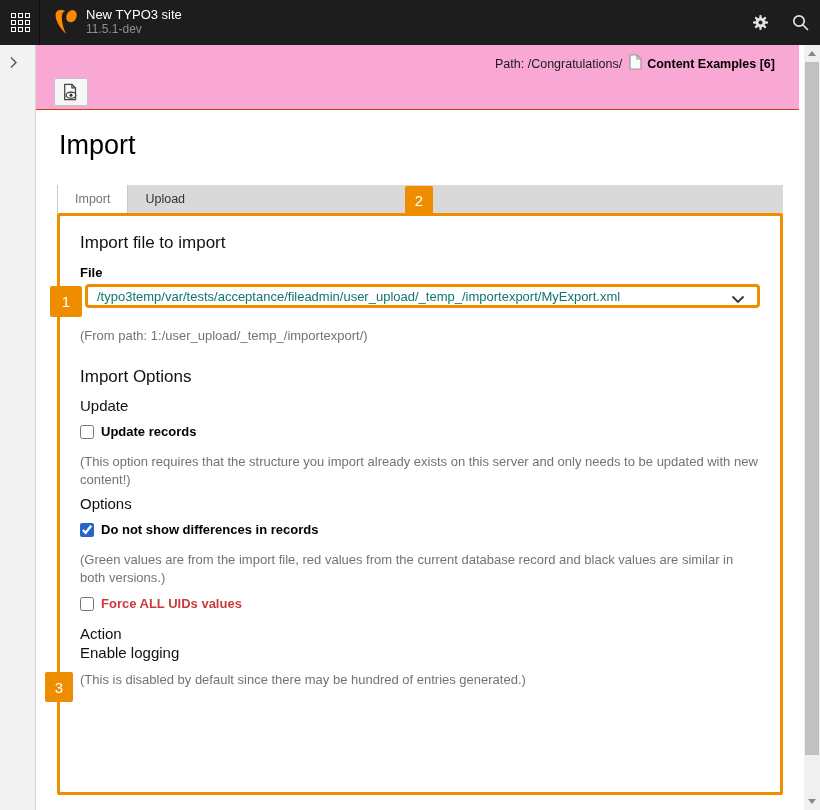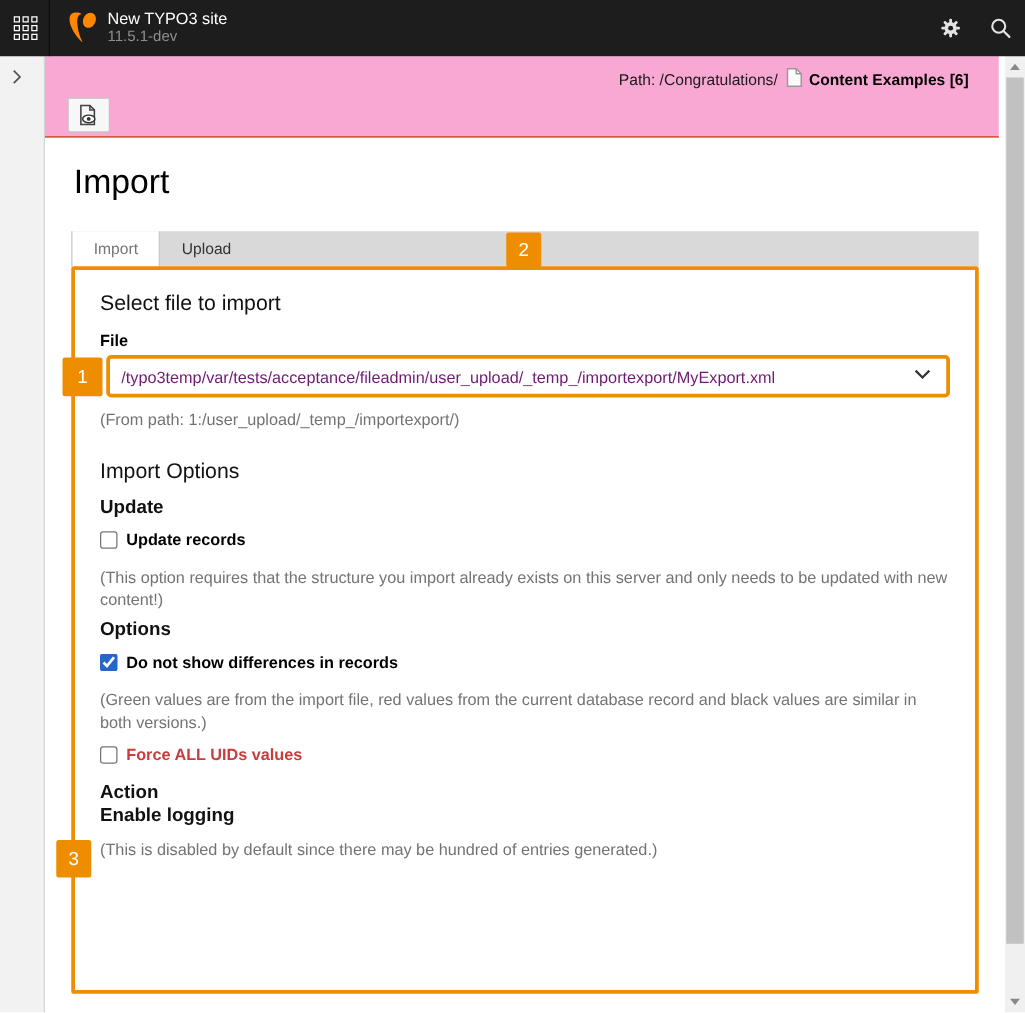--- a/index.html
+++ b/index.html
@@ -51,26 +51,26 @@
     color:#333; cursor:pointer; }
   .tab.active { background:#fff; color:#757575;
     border-left:1px solid #c9c9c9; border-right:1px solid #c9c9c9; }
 
   .hl-box { position:absolute; left:21px; top:103px; width:726px; height:582px;
     border:3px solid #ef8d00; border-radius:2px; background:#fff;
     padding:17px 20px 13px 20px; }
 
   h2.section { font-size:17px; line-height:20px; font-weight:400; color:#111; }
   .mb12{margin-bottom:12px;} .mb10{margin-bottom:10px;}
-  h3.sub { font-size:15px; line-height:18px; font-weight:700; color:#111; margin-bottom:9px; }
+  h3.sub { font-size:15px; line-height:18px; font-weight:400; color:#111; margin-bottom:9px; }
   .file-label { font-size:13px; line-height:16px; font-weight:bold; color:#000; margin-bottom:3px; }
 
   .select-wrap { position:relative; height:33px; margin-bottom:10px; }
-  .file-select { display:block; width:calc(100% - 5px); margin-left:5px; height:34px;
-    border:3px solid #ef8d00; border-radius:4px; background:#fff; color:#701a75;
+  .file-select { display:block; width:calc(100% - 5px); margin-left:5px; height:24px;
+    border:3px solid #ef8d00; border-radius:4px; background:#fff; color:#0f766e;
     font-size:13px; font-family:"Liberation Sans",sans-serif; padding:0 34px 0 9px;
     -webkit-appearance:none; appearance:none; cursor:pointer; }
   .select-chevron { position:absolute; right:15px; top:11px; pointer-events:none; }
 
   .note { font-size:13px; line-height:18px; color:#737373; }
   .cb-row { display:flex; align-items:center; height:16px; margin-bottom:13px; }
   .cb-row input { width:14px; height:14px; margin:0; accent-color:#2566cb; cursor:pointer; }
   .cb-row label { font-size:13px; font-weight:bold; color:#000; margin-left:7px;
     line-height:16px; cursor:pointer; }
   .cb-row label.danger { color:#c83c3c; }
@@ -179,21 +179,21 @@
 
 <div class="content">
   <h1 class="page-title">Import</h1>
 
   <div class="tabbar">
     <div class="tab active">Import</div>
     <div class="tab">Upload</div>
   </div>
 
   <div class="hl-box">
-    <h2 class="section mb12">Select file to import</h2>
+    <h2 class="section mb12">Import file to import</h2>
 
     <div class="file-label">File</div>
     <div class="select-wrap">
       <select class="file-select">
         <option>/typo3temp/var/tests/acceptance/fileadmin/user_upload/_temp_/importexport/MyExport.xml</option>
       </select>
       <svg class="select-chevron" width="14" height="9" viewBox="0 0 14 9">
         <polyline points="1.5,1.5 7,7 12.5,1.5" fill="none" stroke="#333" stroke-width="1.8"></polyline>
       </svg>
     </div>

